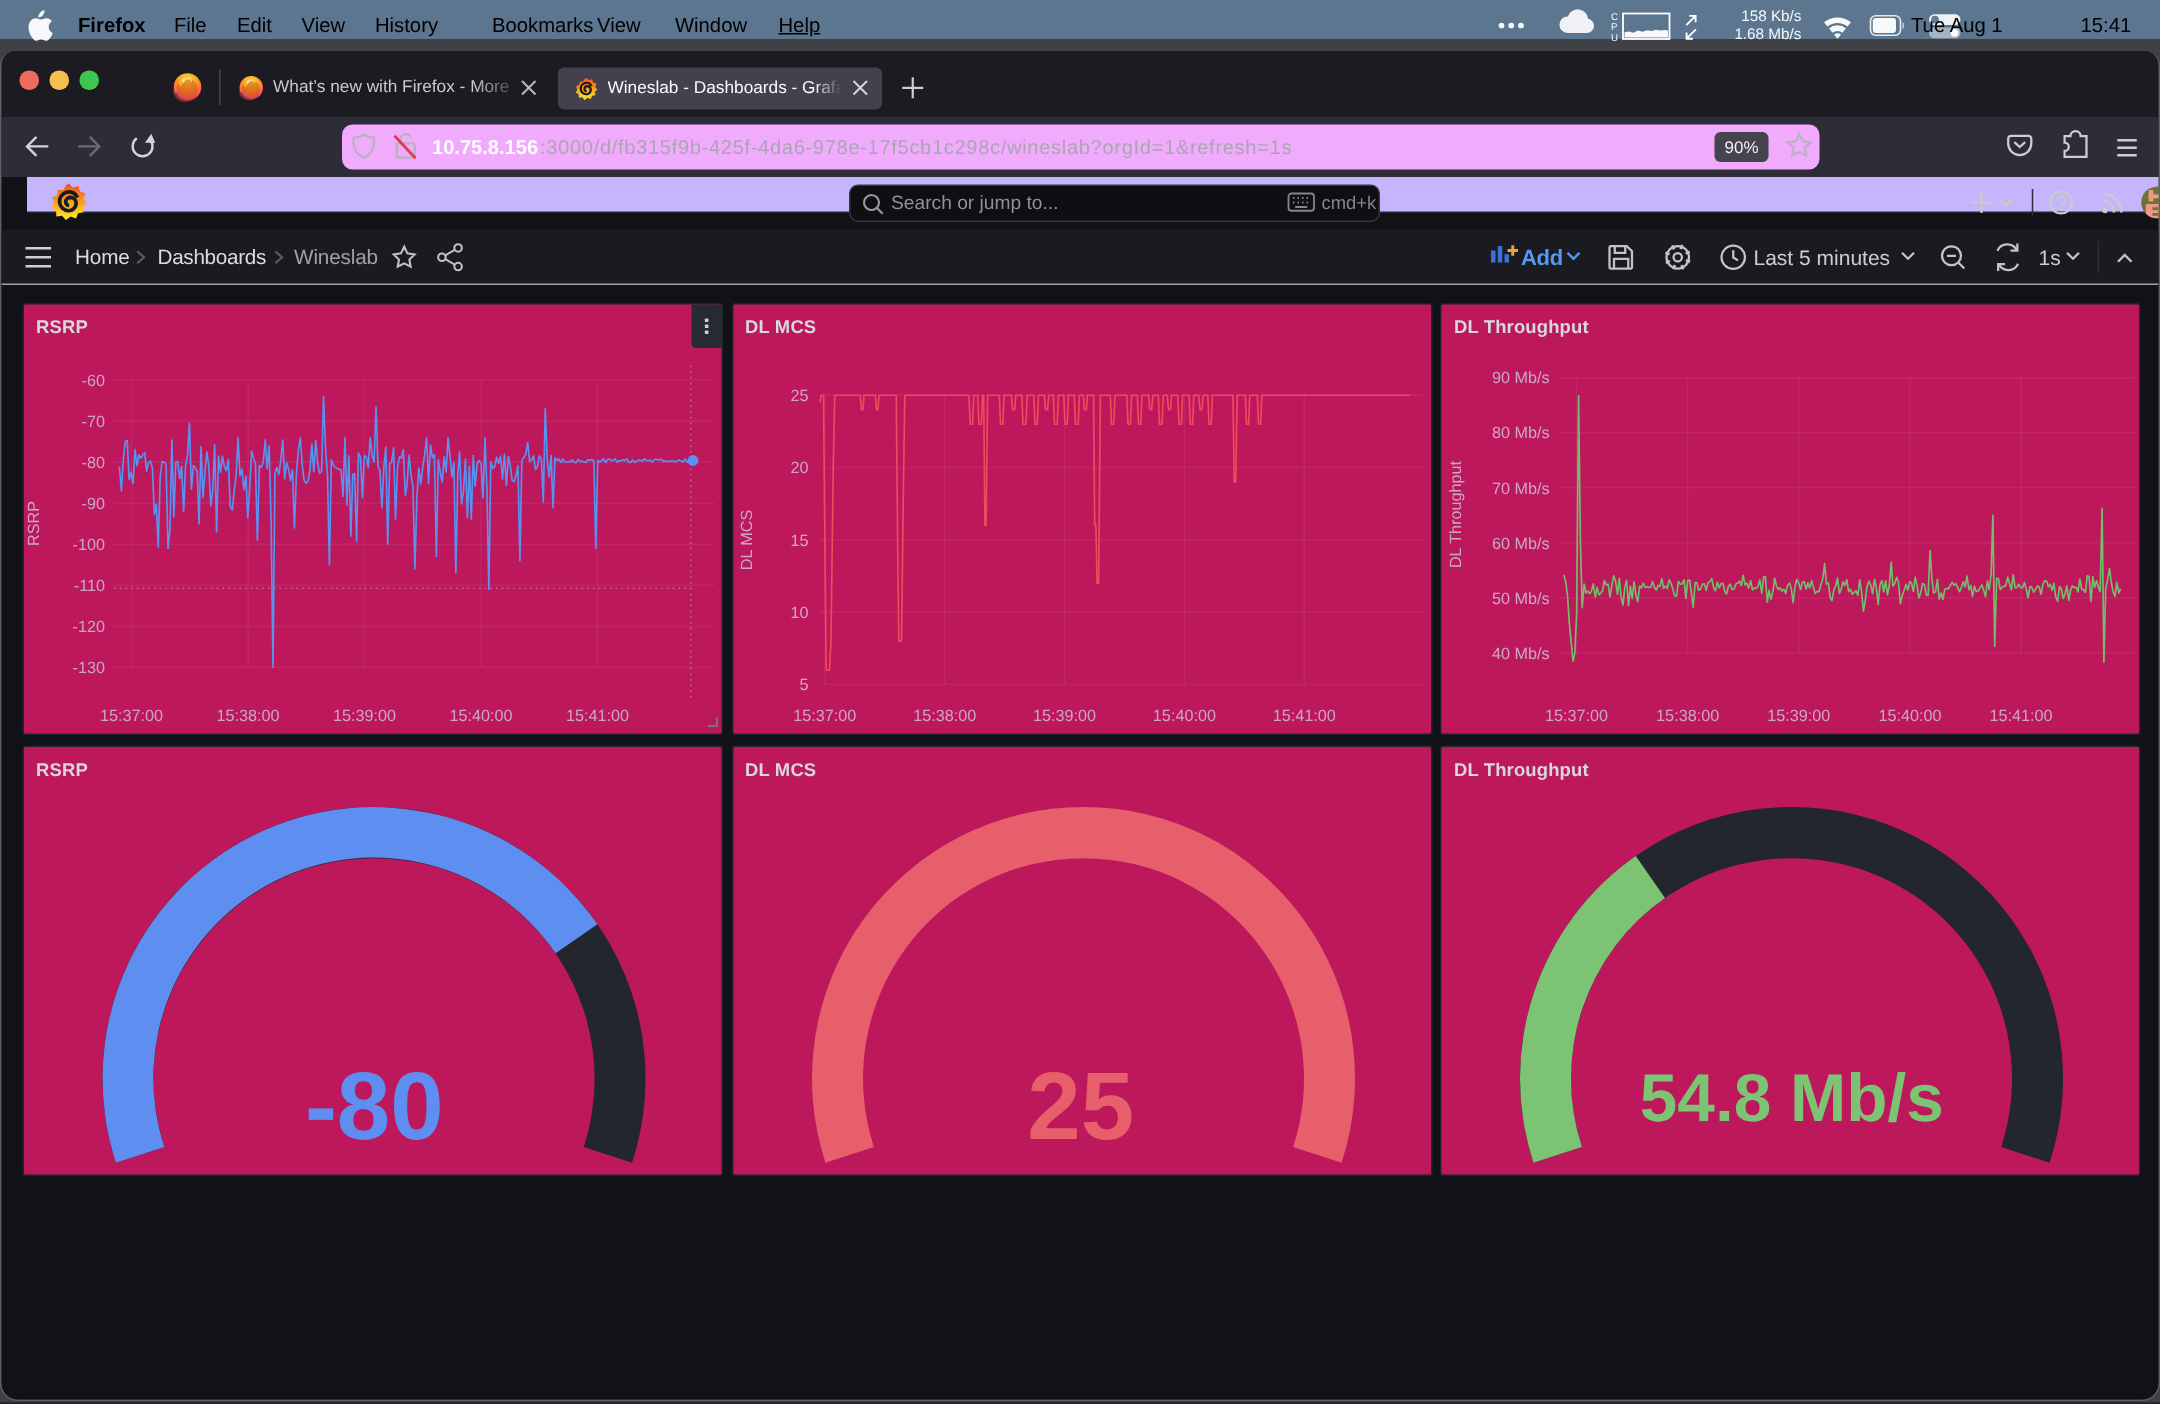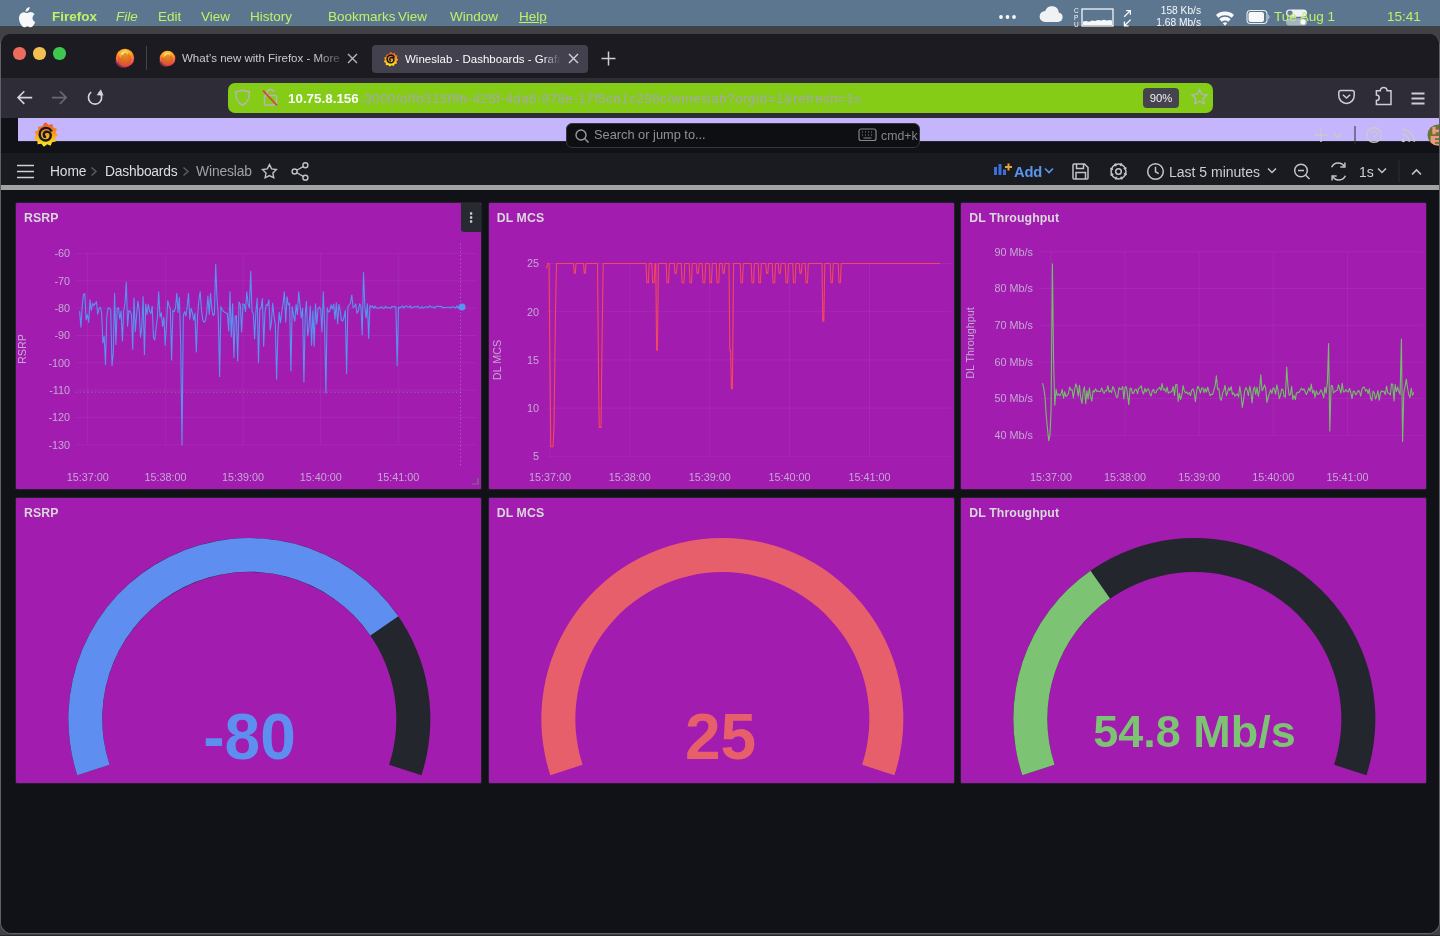--- a/index.html
+++ b/index.html
@@ -1,43 +1,43 @@
 <!DOCTYPE html>
 <html><head><meta charset="utf-8">
 <style>
 * { margin:0; padding:0; box-sizing:border-box; }
 html,body { width:1440px; height:936px; overflow:hidden; background:linear-gradient(#404144 0, #404144 935px, #272728 935px) #404144; font-family:"Liberation Sans",sans-serif; }
 .abs { position:absolute; }
-#menubar { position:absolute; left:0; top:0; width:1440px; height:26px; background:#5c7690; color:#bef264; }
+#menubar { position:absolute; left:0; top:0; width:1440px; height:26px; background:#5c7690; color:#000000; }
 #menubar .mi { position:absolute; top:0; height:34px; line-height:34px; font-size:13.5px; }
 #window { position:absolute; left:0; top:34px; width:1440px; height:900px; background:#1c1b22; border-radius:10px 10px 12px 12px; border-left:1px solid #606065; border-right:1px solid #606065; border-bottom:1px solid #606065; overflow:hidden; }
 #tabbar { position:absolute; left:0; top:0; width:100%; height:44px; background:#1c1b22; }
 .tl { position:absolute; top:13px; width:12.5px; height:12.5px; border-radius:50%; }
 #activetab { position:absolute; left:371px; top:10.5px; width:216px; height:28px; background:#42414d; border-radius:4px; color:#fbfbfe; font-size:11.5px; line-height:28px; }
 #toolbar { position:absolute; left:0; top:44px; width:100%; height:40px; background:#2e2c37; }
-#urlfield { position:absolute; left:227px; top:5px; width:985px; height:30px; background:#84cc16; border-radius:7px; }
+#urlfield { position:absolute; left:227px; top:5px; width:985px; height:30px; background:#f0abfc; border-radius:7px; }
 #content { position:absolute; left:0; top:84px; width:100%; height:815px; background:#111217; }
 #gnav1 { position:absolute; left:17px; top:0; width:100%; height:24px; background:#c4b5fd; border-bottom:1px solid #26272e; }
-#gnav2 { position:absolute; left:0; top:35px; width:100%; height:37px; background:#1a1b20; border-bottom:5px solid #a3a3a3; }
-.panel { position:absolute; width:467px; background:#a21caf; border:1px solid #212329; border-radius:2px; }
+#gnav2 { position:absolute; left:0; top:35px; width:100%; height:37px; background:#1a1b20; border-bottom:1px solid #a3a3a3; }
+.panel { position:absolute; width:467px; background:#be185d; border:1px solid #212329; border-radius:2px; }
 .ptitle { position:absolute; left:8px; top:4px; height:22px; line-height:22px; font-size:12.3px; font-weight:700; color:#d8d9da; letter-spacing:0.1px; }
 .r1 { top:84px; height:288px; }
 .r2 { top:379px; height:287px; }
 svg { position:absolute; left:0; top:0; }
 text { font-family:"Liberation Sans",sans-serif; }
 .axis text { font-size:10.8px; fill:rgba(204,204,220,0.80); }
 .gval { font-weight:700; }
 </style></head>
 <body>
 <div id="menubar">
   <svg width="1440" height="34">
     <path d="M 28.6 10.2 c 0.7 -0.9 1.2 -2.1 1.05 -3.3 c -1.0 0.05 -2.25 0.68 -2.97 1.55 c -0.65 0.77 -1.22 2.03 -1.07 3.2 c 1.13 0.1 2.27 -0.57 2.99 -1.45 Z M 31.1 12.1 c -1.65 -0.1 -3.05 0.94 -3.84 0.94 c -0.79 0 -1.99 -0.89 -3.29 -0.87 c -1.69 0.03 -3.25 0.98 -4.12 2.5 c -1.76 3.05 -0.46 7.55 1.25 10.02 c 0.84 1.21 1.83 2.57 3.13 2.52 c 1.26 -0.05 1.73 -0.81 3.25 -0.81 c 1.52 0 1.95 0.81 3.27 0.79 c 1.35 -0.03 2.21 -1.23 3.04 -2.44 c 0.96 -1.4 1.35 -2.75 1.37 -2.82 c -0.03 -0.01 -2.63 -1.01 -2.66 -4.0 c -0.03 -2.5 2.04 -3.7 2.13 -3.76 c -1.17 -1.71 -2.97 -1.9 -3.53 -1.95 Z" fill="#ffffff" fill-opacity="0.95"></path>
   </svg>
   <span class="mi" style="left:52px; font-weight:700;">Firefox</span>
-  <span class="mi" style="left:116px;font-style:italic;">File</span>
+  <span class="mi" style="left:116px;">File</span>
   <span class="mi" style="left:158px;">Edit</span>
   <span class="mi" style="left:201px;">View</span>
   <span class="mi" style="left:250px;text-align:center;">History</span>
   <span class="mi" style="left:312px;margin-left:16px;">Bookmarks</span>
   <span class="mi" style="left:398px;">View</span>
   <span class="mi" style="left:450px;">Window</span>
   <span class="mi" style="left:519px;text-decoration:underline;">Help</span>
   <svg width="450" height="34" style="left:990px;">
     <g fill="#ffffff" fill-opacity="0.95">
       <circle cx="11" cy="17" r="1.9"></circle>

